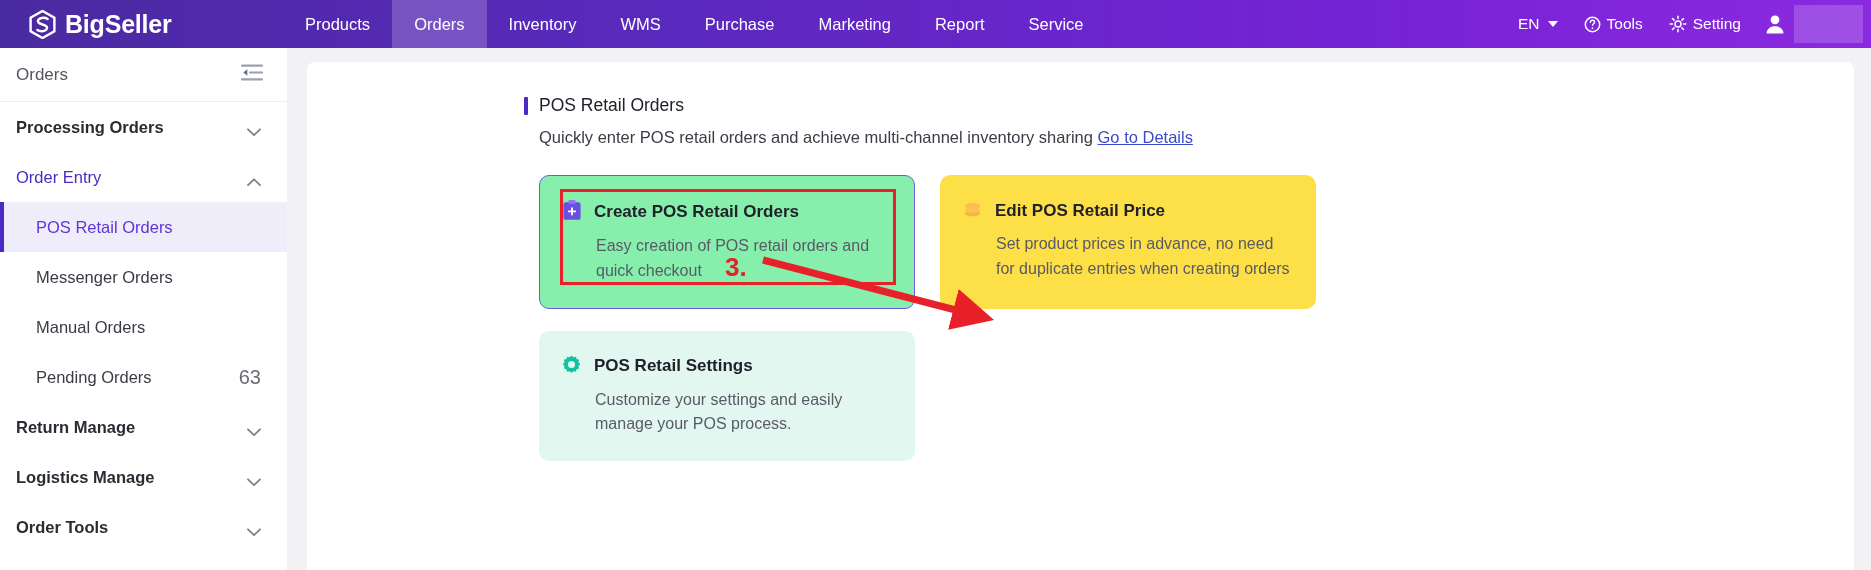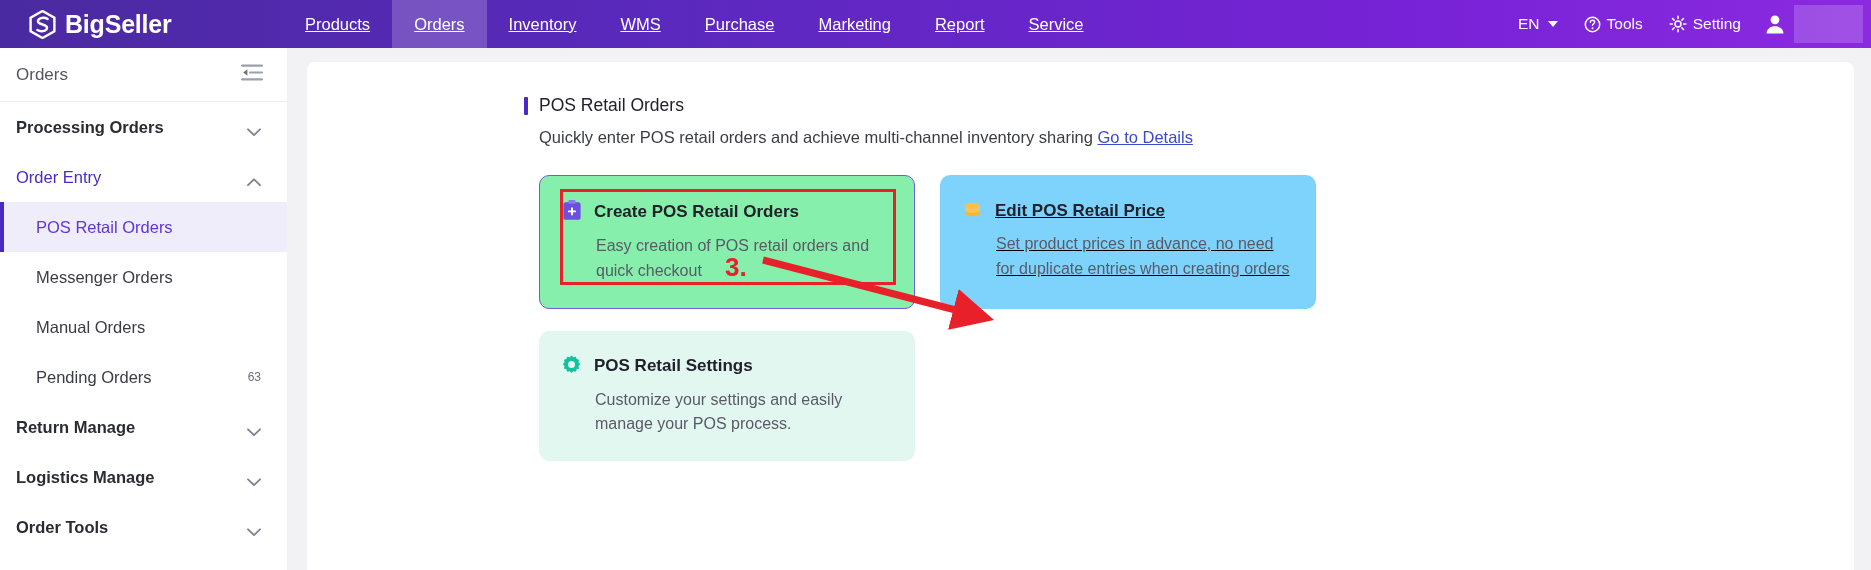--- a/index.html
+++ b/index.html
@@ -39,21 +39,20 @@
   }
   .navitems { display: flex; align-items: stretch; }
   .navitem {
     display: flex;
     align-items: center;
     padding: 0 22px;
     font-size: 16.5px;
     color: #ffffff;
     cursor: pointer;
     white-space: nowrap;
-    text-decoration: underline;
   }
   .navitem.active { background: rgba(255,255,255,0.20); }
   .nav-right {
     margin-left: auto;
     display: flex;
     align-items: center;
     gap: 0px;
     padding-right: 8px;
   }
   .nav-right-item {
@@ -138,21 +137,21 @@
   .sb-sub-label { font-size: 16.5px; color: #3b3b45; }
   .sb-sub.selected { background: #f0edfb; }
   .sb-sub.selected .sb-sub-label { color: #6035d8; }
   .sb-sub.selected::before {
     content: "";
     position: absolute;
     left: 0; top: 0;
     width: 4px; height: 100%;
     background: #4a29c4;
   }
-  .sb-badge { font-size: 12px; color: #6b6b78; }
+  .sb-badge { font-size: 20px; color: #6b6b78; }
 
   
   .main-panel {
     position: absolute;
     top: 62px;
     left: 307px;
     width: 1547px;
     height: 508px;
     background: #ffffff;
     border-radius: 8px 8px 0 0;
@@ -192,21 +191,21 @@
   }
   .card-row { display: flex; gap: 25px; }
   .card {
     width: 376px;
     border-radius: 10px;
     padding: 23px 26px 24px 22px;
     cursor: pointer;
     position: relative;
   }
   .card.violet { background: #86efac; border: 1px solid #6f5be0; }
-  .card.amber  { background: #7dd3fc; text-decoration: underline; }
+  .card.amber  { background: #fde047; }
   .card.mint   { background: #e3f7f1; }
 
   .card-head {
     display: flex;
     align-items: center;
     gap: 12px;
   }
   .card-icon { flex: 0 0 auto; display: block; }
   .card-title {
     font-size: 17px;

